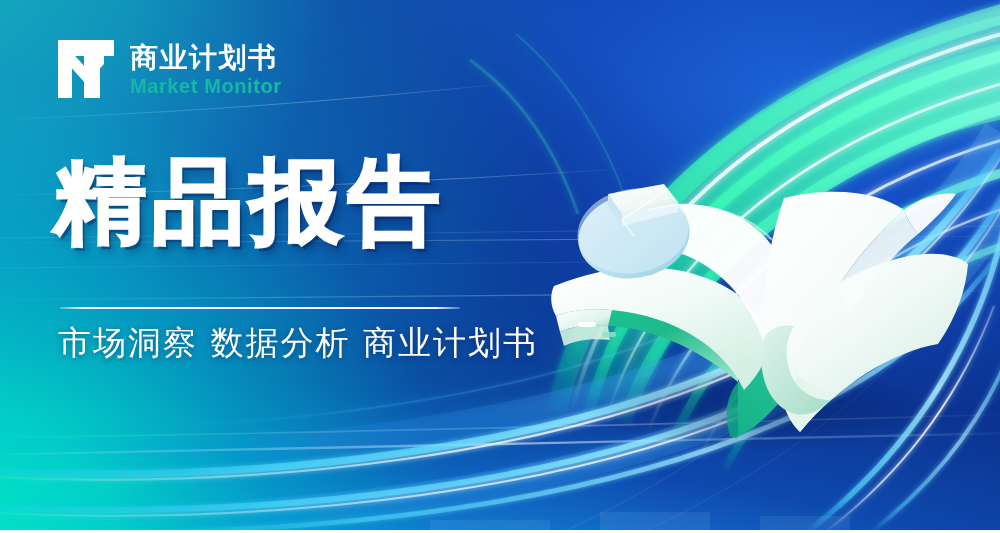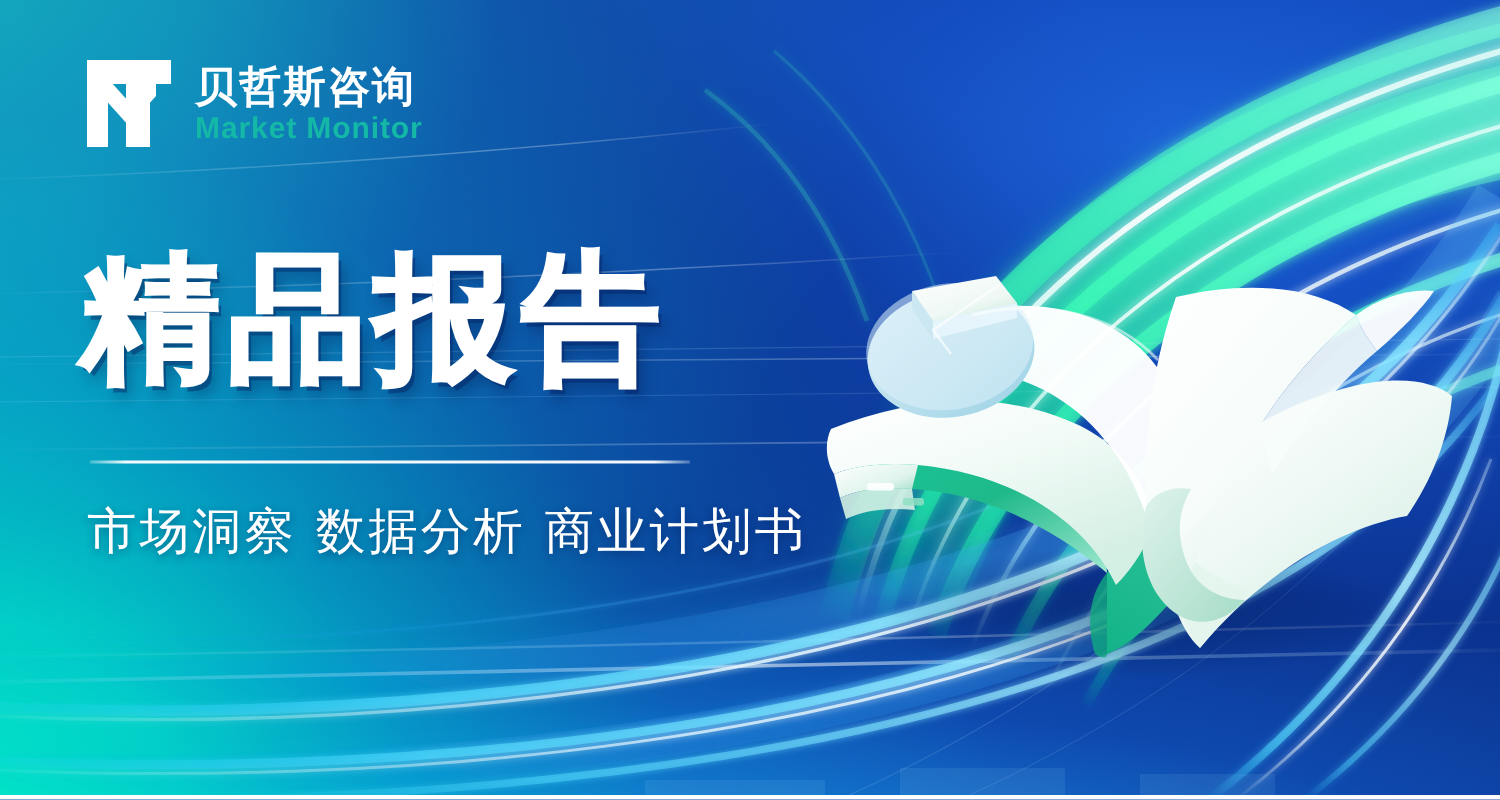--- a/index.html
+++ b/index.html
@@ -115,28 +115,28 @@
     line-height: 1.1;
     font-weight: 700;
     letter-spacing: 0.6px;
     white-space: nowrap;
   }
 
   
   #headline {
     position: absolute;
     left: 54px;
-    top: 174px;
+    top: 156px;
     color: #ffffff;
     font-size: 92px;
     line-height: 1.0;
     font-weight: 700;
     letter-spacing: 6px;
     white-space: nowrap;
-    font-family: Liberation Mono, monospace;
+    font-family: Liberation Serif, serif;
     text-shadow:
       3px 4px 0 rgba(6,28,92,0.40),
       5px 7px 10px rgba(4,20,70,0.35);
     -webkit-text-stroke: 2.5px #ffffff;
   }
 
   
   #divider {
     position: absolute;
     left: 60px;
@@ -147,21 +147,21 @@
         rgba(255,255,255,0.25) 0%,
         rgba(255,255,255,0.95) 6%,
         rgba(255,255,255,0.95) 94%,
         rgba(255,255,255,0.25) 100%);
   }
 
   
   #subtitle {
     position: absolute;
     left: 58px;
-    top: 333px;
+    top: 322px;
     color: #ffffff;
     font-size: 33px;
     line-height: 1.25;
     font-weight: 400;
     letter-spacing: 2px;
     white-space: nowrap;
     font-family: "DejaVu Sans", "Liberation Sans", sans-serif;
     text-shadow: 0 2px 6px rgba(4,22,76,0.45);
   }
 
@@ -495,21 +495,21 @@
     <div id="logo-lockup">
       <svg id="logo-mark" viewBox="0 0 60 62" xmlns="http://www.w3.org/2000/svg">
 
         <path d="M2 2 H58 V18 H44 V60 H28 V18 H16 V60 H2 Z" fill="#ffffff"></path>
 
         <path d="M12 10 L30 30 L48 10 L48 26 L30 46 L12 26 Z" fill="#ffffff"></path>
 
         <path d="M16 18 L30 34 L44 18 L44 22 L30 38 L16 22 Z" fill="none"></path>
       </svg>
       <div id="logo-text-block">
-        <div id="logo-cn">贝哲斯咨询</div>
+        <div id="logo-cn">商业计划书</div>
         <div id="logo-en">Market Monitor</div>
       </div>
     </div>
 
     <div id="headline">精品报告</div>
 
     <div id="divider"></div>
 
     <div id="subtitle">市场洞察  数据分析  商业计划书</div>
 

